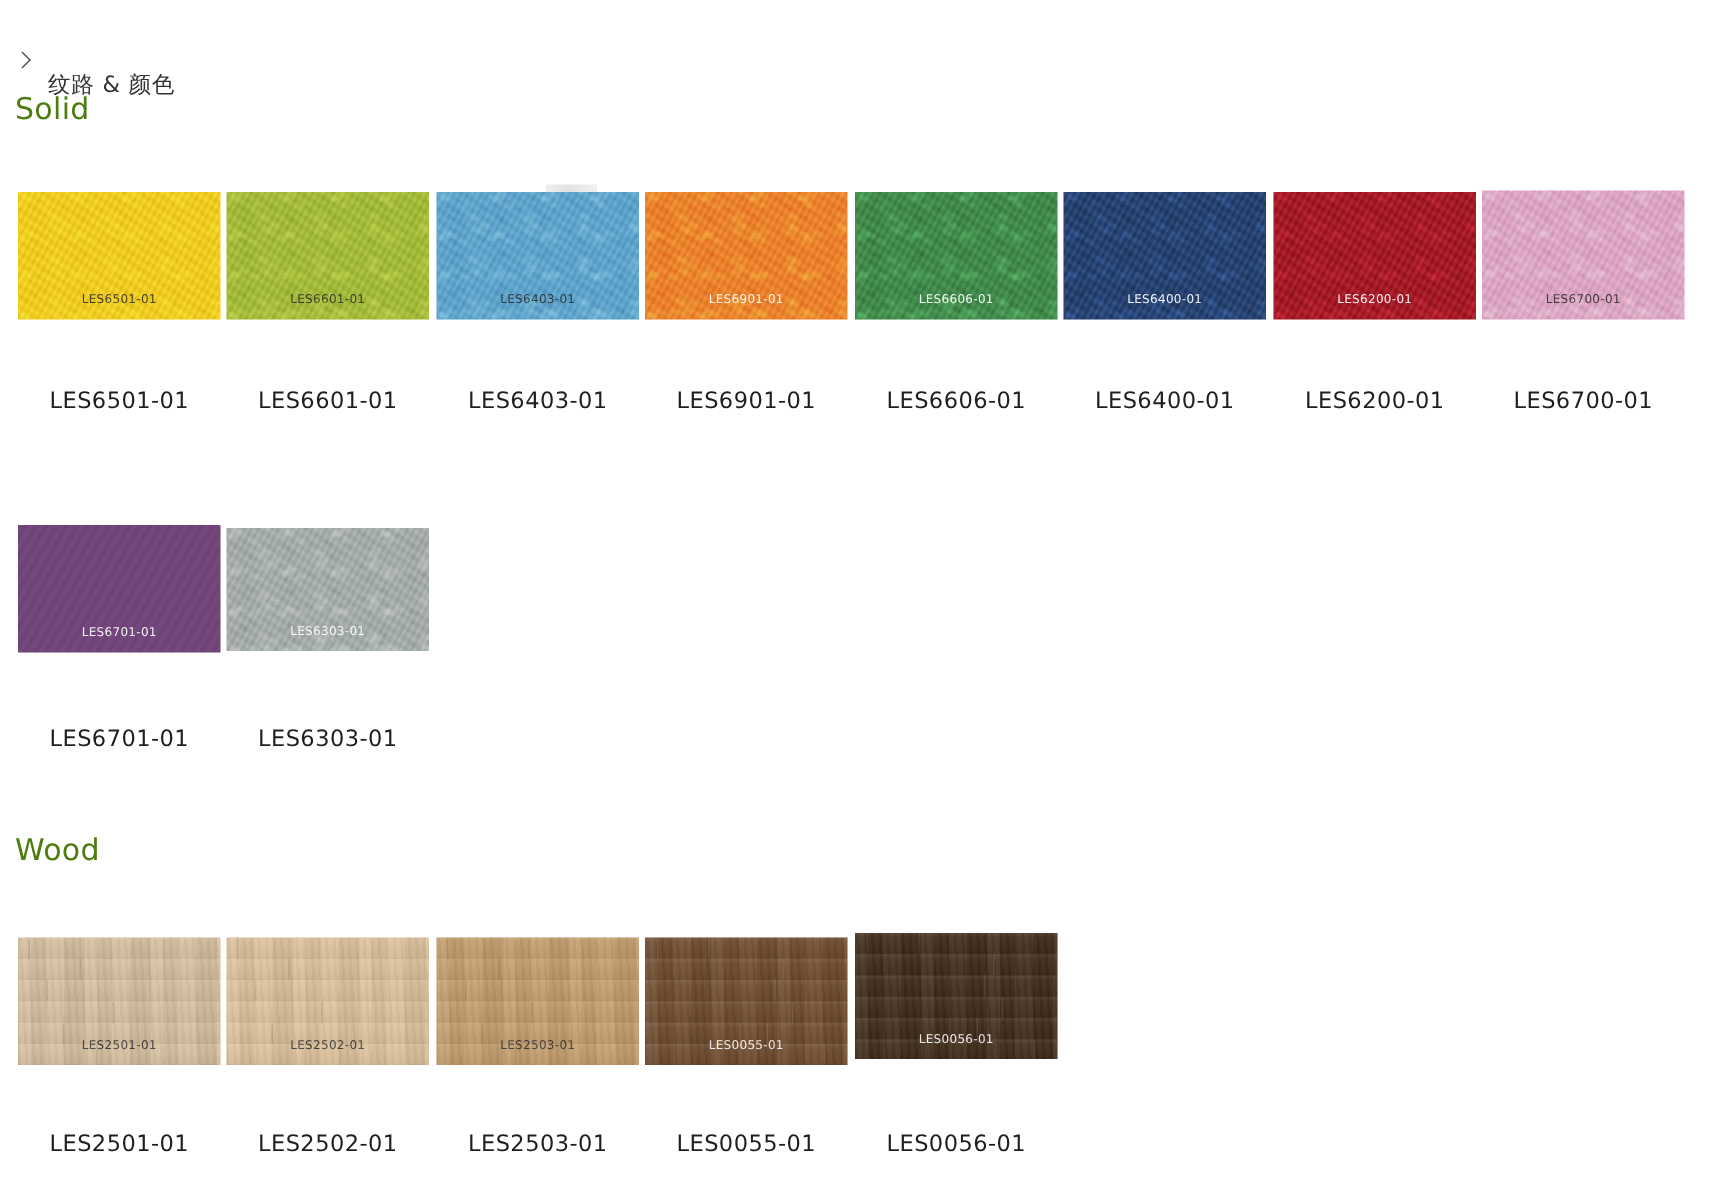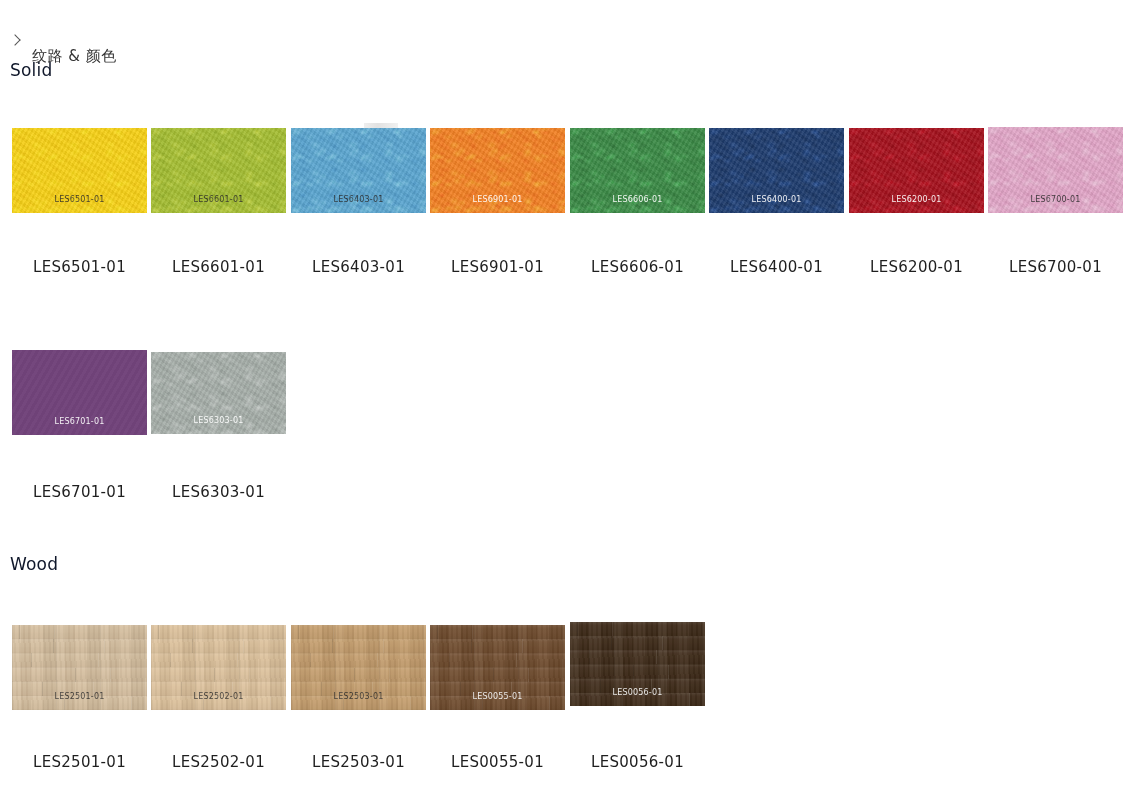--- a/index.html
+++ b/index.html
@@ -48,22 +48,22 @@
   .crumb-label {
     letter-spacing: 0.5px;
     white-space: nowrap;
     margin-top: 33px;
   }
 
   
   .section-title {
     position: absolute;
     left: 10px;
-    font-size: 17px;
-    color: #0f172a;
+    font-size: 20px;
+    color: #4d7c0f;
     letter-spacing: 0.2px;
     white-space: nowrap;
   }
   #sec-solid  { top: 60px; }
   #sec-wood   { top: 554px; }
   .cell {
     position: absolute;
     width: 135px;
   }
   .swatch {

